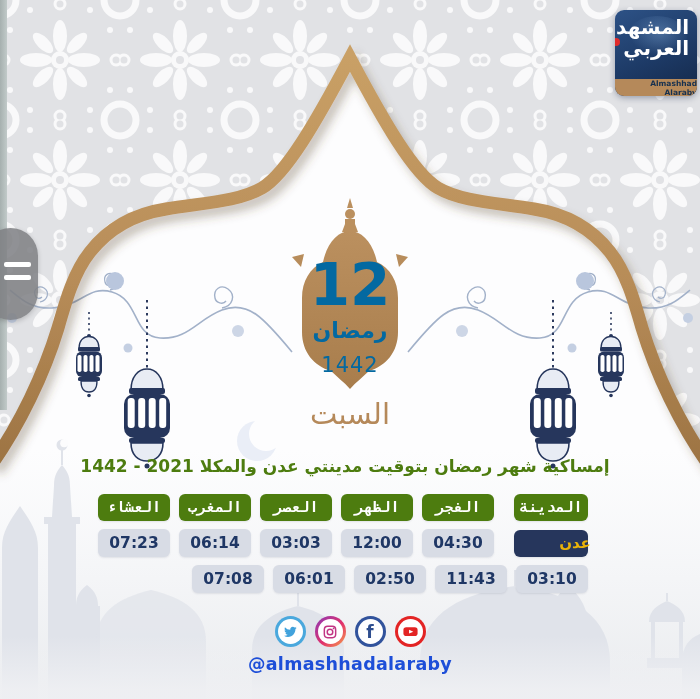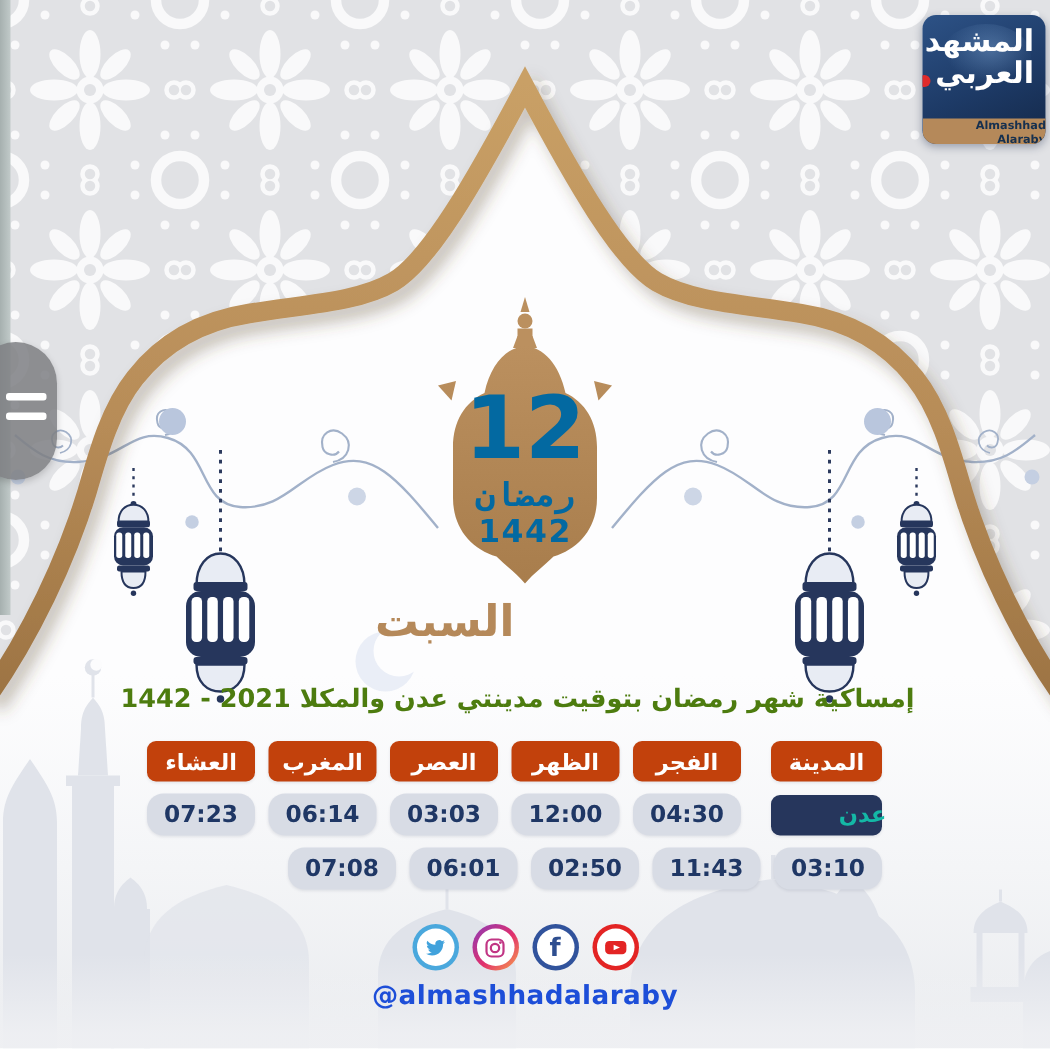--- a/index.html
+++ b/index.html
@@ -15,47 +15,47 @@
   .menu-pill .bar{position:absolute;left:21px;width:27px;height:4.5px;border-radius:2px;background:#fff;}
   .menu-pill .bar.b1{top:34px;} .menu-pill .bar.b2{top:47px;}
   
   .logo{position:absolute;right:3px;top:10px;width:82px;height:86px;border-radius:9px;z-index:4;
     background:linear-gradient(155deg,#2d5286 0%,#1d3a66 55%,#142848 100%);
     box-shadow:0 2px 6px rgba(20,35,70,.35);overflow:hidden;direction:rtl;}
   .logo::before{content:"";position:absolute;left:12px;top:6px;width:60px;height:42px;border-radius:50%;
     background:radial-gradient(ellipse at 55% 40%,rgba(140,180,225,.38),rgba(140,180,225,0) 65%);}
   .logo .l1{position:relative;margin:7px 8px 0 0;text-align:right;color:#fff;font-weight:bold;
     font-size:20px;line-height:1.0;}
-  .logo .l2row{position:relative;display:flex;align-items:flex-end;justify-content:flex-start;
+  .logo .l2row{position:relative;display:flex;align-items:flex-start;justify-content:flex-start;
     margin:1px 8px 0 0;gap:3px;}
   .logo .l2{color:#fff;font-weight:bold;font-size:20px;line-height:1.0;}
   .logo .dot{width:8px;height:8px;border-radius:50%;background:#e02b2b;flex:0 0 auto;}
   .logo .strip{position:absolute;left:0;right:0;bottom:0;height:17px;background:#b5895a;
     display:flex;align-items:center;justify-content:center;color:#16304f;font-size:7.5px;font-weight:bold;padding-left:22px;}
   
   .dateText{position:absolute;left:290px;width:120px;text-align:center;color:#0369a1;z-index:4;}
   .dayNum{top:256px;font-size:58px;font-weight:bold;line-height:1;}
-  .monthAr{top:318px;font-size:22px;font-weight:bold;font-family:Liberation Mono, monospace;}
-  .yearNum{top:342px;font-size:21px;font-weight:bold;letter-spacing:1px;text-align:center;}
-  .weekday{position:absolute;left:250px;top:397px;width:200px;text-align:left;z-index:4;
-    color:#b5895a;font-size:29px;font-weight:bold;}
+  .monthAr{top:318px;font-size:22px;font-weight:bold;}
+  .yearNum{top:353px;font-size:21px;font-weight:normal;letter-spacing:1px;text-align:center;}
+  .weekday{position:absolute;left:250px;top:397px;width:200px;text-align:center;z-index:4;
+    color:#b5895a;font-size:29px;font-weight:normal;}
   .subtitle{position:absolute;left:0;right:10px;top:456px;text-align:center;z-index:4;direction:rtl;
     color:#4d7c0f;font-size:17px;font-weight:bold;}
   
   .ptable{position:absolute;top:494px;right:112px;z-index:4;direction:rtl;}
   .prow{display:flex;align-items:center;}
   .prow + .prow{margin-top:8px;}
   .pill{height:27px;width:72px;border-radius:6px;display:flex;align-items:center;justify-content:center;
     font-weight:bold;font-size:15px;box-shadow:0 1px 2px rgba(40,50,80,.10);}
   .pill.city-col{width:74px;margin-left:20px;}
   .pill + .pill{margin-left:0;margin-right:9px;}
   .pill.city-col + .pill{margin-right:0;}
-  .hdr{background:#c2410c;color:#ffffff;}
-  .city{background:#26365c;color:#14b8a6;padding-left:48px;}
-  .time{background:#d8dce5;color:#1f3765;height:28px;font-size:15.5px;direction:ltr;border-radius:11px;}
+  .hdr{background:#4d7c0f;color:#ffffff;font-family:Liberation Mono, monospace;}
+  .city{background:#26365c;color:#eab308;padding-left:48px;}
+  .time{background:#d8dce5;color:#1f3765;height:28px;font-size:15.5px;direction:ltr;}
   
   .social{position:absolute;left:0;right:0;top:616px;display:flex;justify-content:center;gap:9px;z-index:4;}
   .ring{width:31px;height:31px;border-radius:50%;padding:3px;}
   .ring .inner{width:100%;height:100%;border-radius:50%;background:#fff;display:flex;align-items:center;justify-content:center;}
   .ring.tw{background:#4aa8dd;} .ring.ig{background:linear-gradient(135deg,#8a3ab9,#e1306c 55%,#f8a34b);}
   .ring.fb{background:#31539c;} .ring.yt{background:#e32424;}
   .fbGlyph{color:#2e4e8f;font-weight:bold;font-size:17px;line-height:1;transform:translateY(1px);}
   .handle{position:absolute;left:0;right:0;top:654px;text-align:center;z-index:4;
     color:#1d4ed8;font-size:17.5px;font-weight:bold;letter-spacing:.3px;}
 </style>

